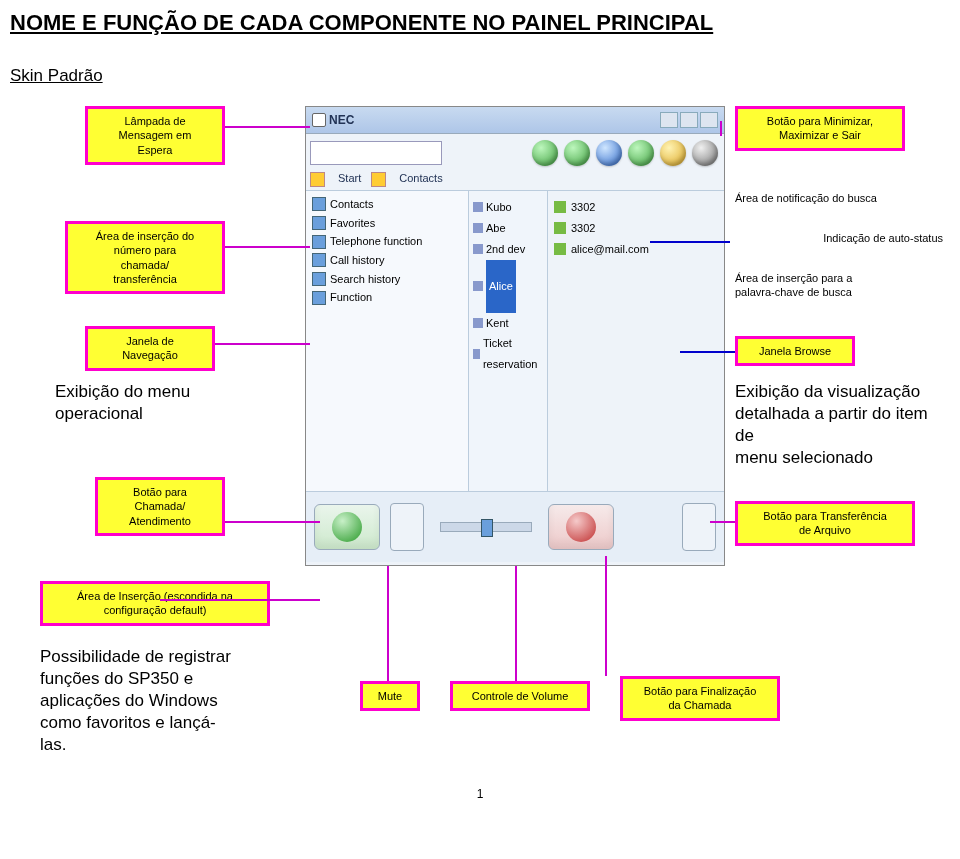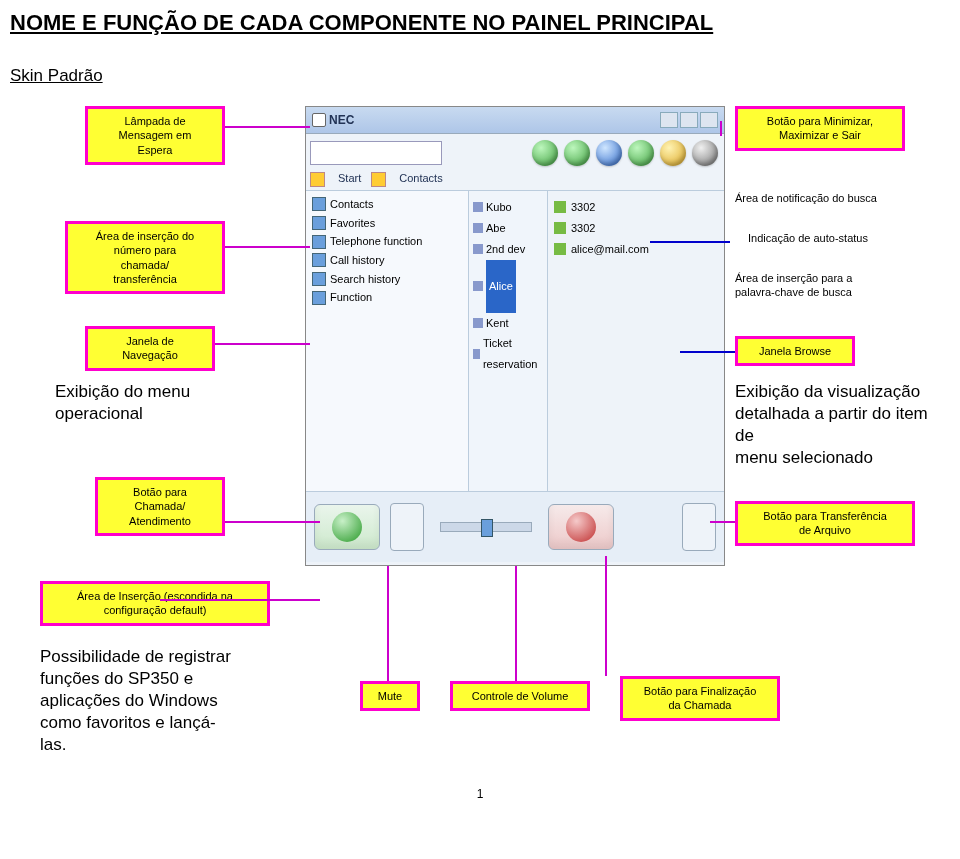--- a/index.html
+++ b/index.html
@@ -227,21 +227,21 @@
       <div class="mini" style="margin-left:auto"></div>
     </div>
   </div>
 
   <div class="callout" style="left:75px;top:5px;width:140px">Lâmpada de<br>Mensagem em<br>Espera</div>
   <div class="callout" style="left:725px;top:5px;width:170px">Botão para Minimizar,<br>Maximizar e Sair</div>
 
   <div class="callout" style="left:725px;top:90px;width:200px;border:none;background:none;padding:0;text-align:left">Área de notificação do busca</div>
 
   <div class="callout" style="left:55px;top:120px;width:160px">Área de inserção do<br>número para<br>chamada/<br>transferência</div>
-  <div class="callout" style="left:713px;top:130px;width:170px;border:none;background:none;padding:0;text-align:center">Indicação de auto-status</div>
+  <div class="callout" style="left:763px;top:130px;width:170px;border:none;background:none;padding:0;text-align:right">Indicação de auto-status</div>
 
   <div class="callout" style="left:725px;top:170px;width:185px;border:none;background:none;padding:0;text-align:left">Área de inserção para a<br>palavra-chave de busca</div>
 
   <div class="callout" style="left:75px;top:225px;width:130px">Janela de<br>Navegação</div>
   <div class="callout" style="left:725px;top:235px;width:120px">Janela Browse</div>
 
   <div class="plain" style="left:45px;top:280px;width:140px">Exibição do menu<br>operacional</div>
   <div class="plain" style="left:725px;top:280px;width:200px">Exibição da visualização<br>detalhada a partir do item de<br>menu selecionado</div>
 
   <div class="callout" style="left:85px;top:376px;width:130px">Botão para<br>Chamada/<br>Atendimento</div>

